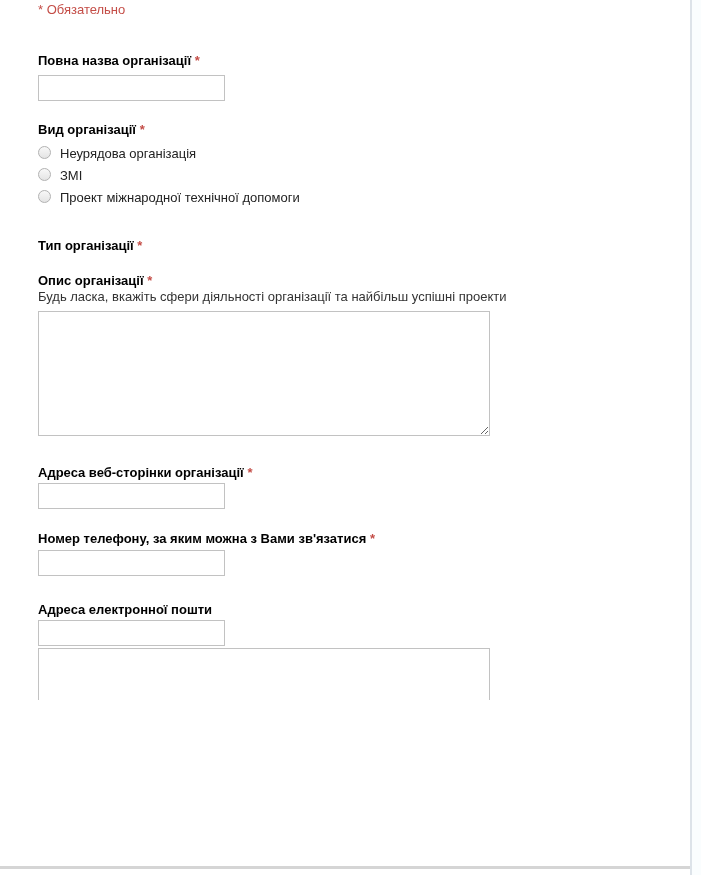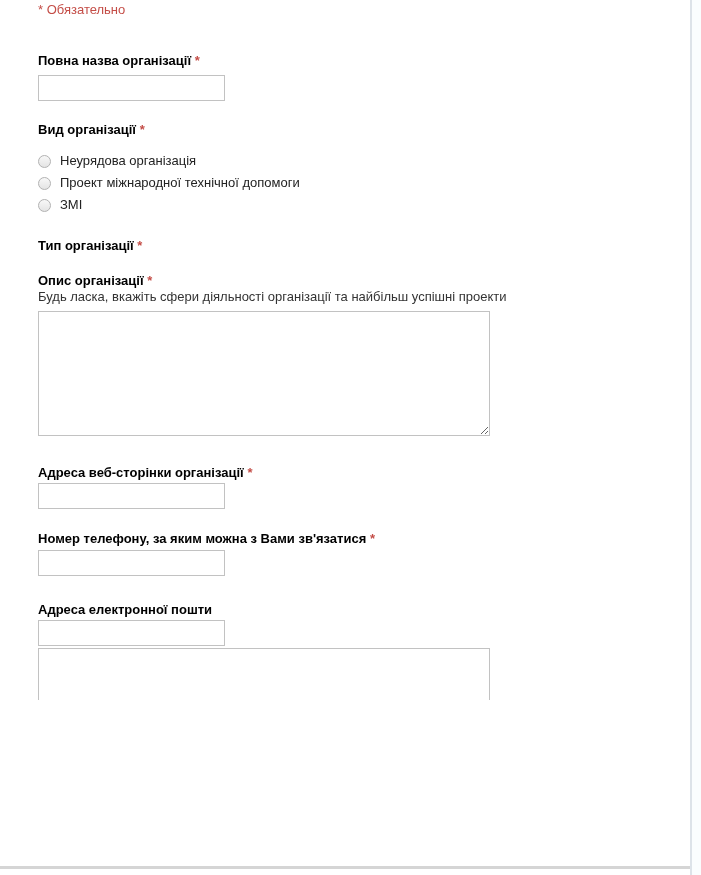--- a/index.html
+++ b/index.html
@@ -46,21 +46,21 @@
     background:#ffffff;
     font-family:inherit; font-size:13px;
     padding:2px 4px;
     resize:both;
   }
   .ta-desc { height:125px; }
   .ta-office { height:170px; }
 
   .radio-group { list-style:none; }
   .radio-row {
-    display:flex; align-items:flex-end;
+    display:flex; align-items:flex-start;
     height:22px; cursor:pointer;
   }
   .rg-type .radio-row { height:23px; }
   .radio-dot {
     flex:none;
     width:13px; height:13px;
     border-radius:50%;
     border:1px solid #b2b2b2;
     background:linear-gradient(#f8f8f8, #e4e4e4);
     margin-right:9px;
@@ -121,25 +121,25 @@
       <span>Вид організації</span>
       <span class="req">*</span>
     </div>
     <ul class="radio-group rg-kind">
       <li class="radio-row">
         <span class="radio-dot"></span>
         <span class="radio-text">Неурядова організація</span>
       </li>
       <li class="radio-row">
         <span class="radio-dot"></span>
-        <span class="radio-text">Проект міжнародної технічної допомоги</span>
+        <span class="radio-text">ЗМІ</span>
       </li>
       <li class="radio-row">
         <span class="radio-dot"></span>
-        <span class="radio-text">ЗМІ</span>
+        <span class="radio-text">Проект міжнародної технічної допомоги</span>
       </li>
     </ul>
 
     <div class="q-label lbl-org-type">
       <span>Тип організації</span>
       <span class="req">*</span>
     </div>
 
     <div class="q-label lbl-desc">
       <span>Опис організації</span>

